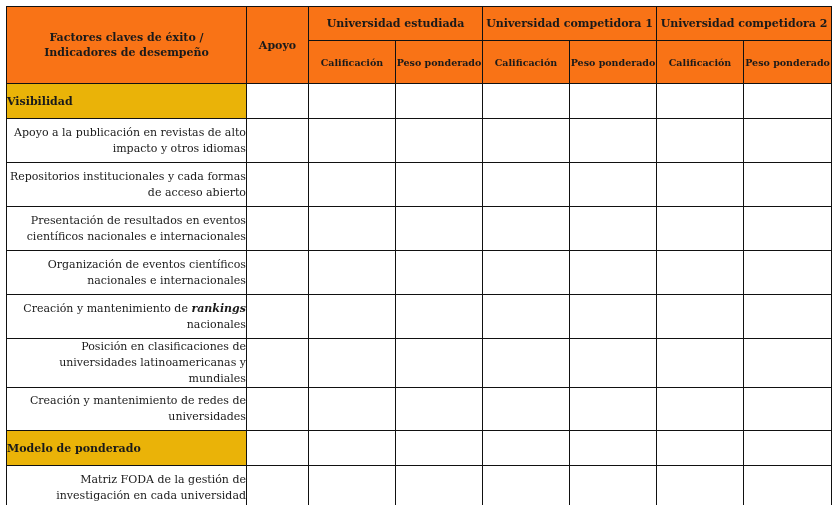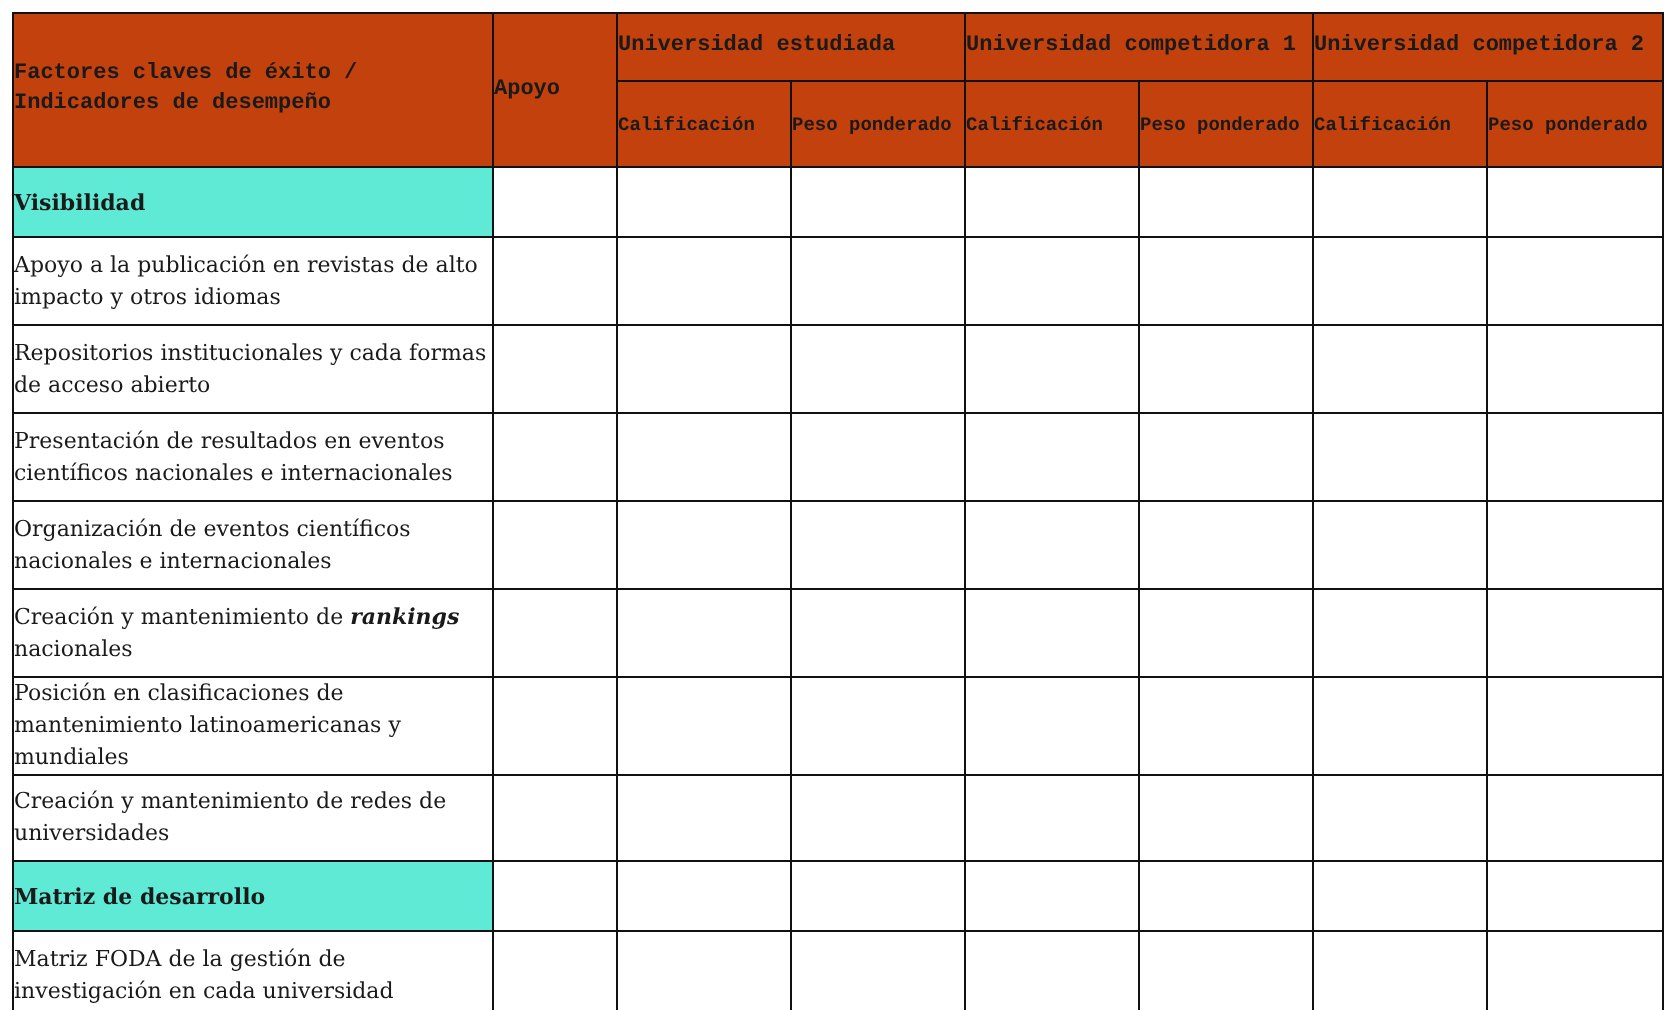--- a/index.html
+++ b/index.html
@@ -9,37 +9,36 @@
       border-collapse: collapse;
       table-layout: fixed;
       width: 825px;
     }
     table.matrix td, table.matrix th {
       border: 1.3px solid #111;
       padding: 0;
       vertical-align: middle;
     }
     th {
-      background: #c2410c;
+      background: #f97316;
       font-weight: bold;
-      text-align: left;
+      text-align: center;
       font-size: 11px;
       line-height: 15px;
-      font-family: Liberation Mono, monospace;
     }
     th.sub { font-size: 9.5px; }
     th.group { font-size: 11px; }
     td.label {
       font-size: 11px;
       line-height: 16px;
       padding: 0 6px;
-      text-align: left;
+      text-align: right;
     }
     td.section {
-      background: #5eead4;
+      background: #eab308;
       font-weight: bold;
       font-size: 11px;
       padding: 0 6px;
     }
     td.cell { background: #ffffff; }
     .smallcaps { font-variant: small-caps; }
     em { font-style: italic; font-weight: bold; }
   </style>
 </head>
 <body>
@@ -130,41 +129,41 @@
       <td class="label"><span>Creación y mantenimiento de </span><em>rankings</em><span> nacionales</span></td>
       <td class="cell"></td>
       <td class="cell"></td>
       <td class="cell"></td>
       <td class="cell"></td>
       <td class="cell"></td>
       <td class="cell"></td>
       <td class="cell"></td>
     </tr>
     <tr style="height:44px">
-      <td class="label">Posición en clasificaciones de mantenimiento latinoamericanas y mundiales</td>
+      <td class="label">Posición en clasificaciones de universidades latinoamericanas y mundiales</td>
       <td class="cell"></td>
       <td class="cell"></td>
       <td class="cell"></td>
       <td class="cell"></td>
       <td class="cell"></td>
       <td class="cell"></td>
       <td class="cell"></td>
     </tr>
     <tr style="height:43px">
       <td class="label">Creación y mantenimiento de redes de universidades</td>
       <td class="cell"></td>
       <td class="cell"></td>
       <td class="cell"></td>
       <td class="cell"></td>
       <td class="cell"></td>
       <td class="cell"></td>
       <td class="cell"></td>
     </tr>
     <tr style="height:35px">
-      <td class="section">Matriz de desarrollo</td>
+      <td class="section">Modelo de ponderado</td>
       <td class="cell"></td>
       <td class="cell"></td>
       <td class="cell"></td>
       <td class="cell"></td>
       <td class="cell"></td>
       <td class="cell"></td>
       <td class="cell"></td>
     </tr>
     <tr style="height:44px">
       <td class="label"><span>Matriz </span><span class="smallcaps">FODA</span><span> de la gestión de investigación en cada universidad</span></td>

